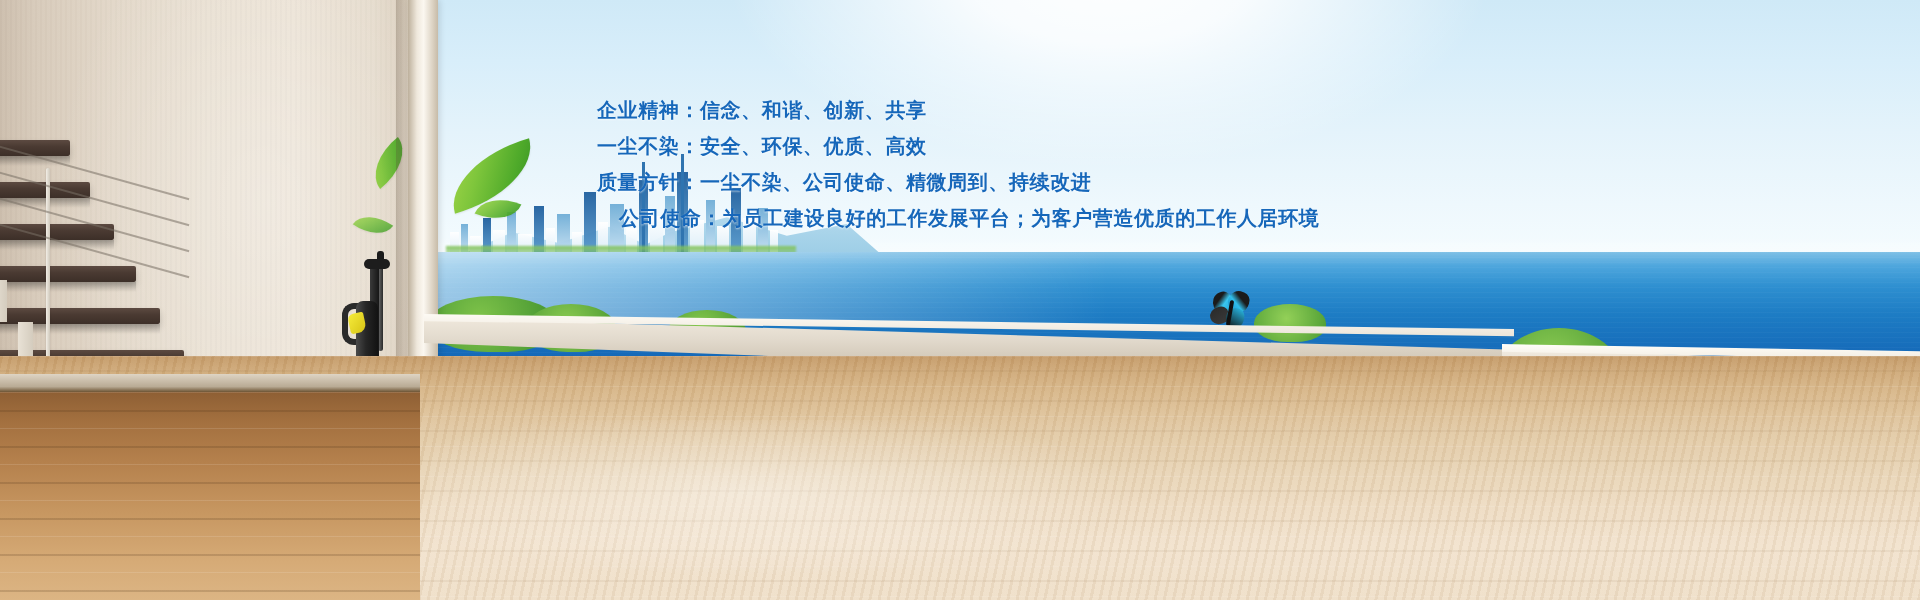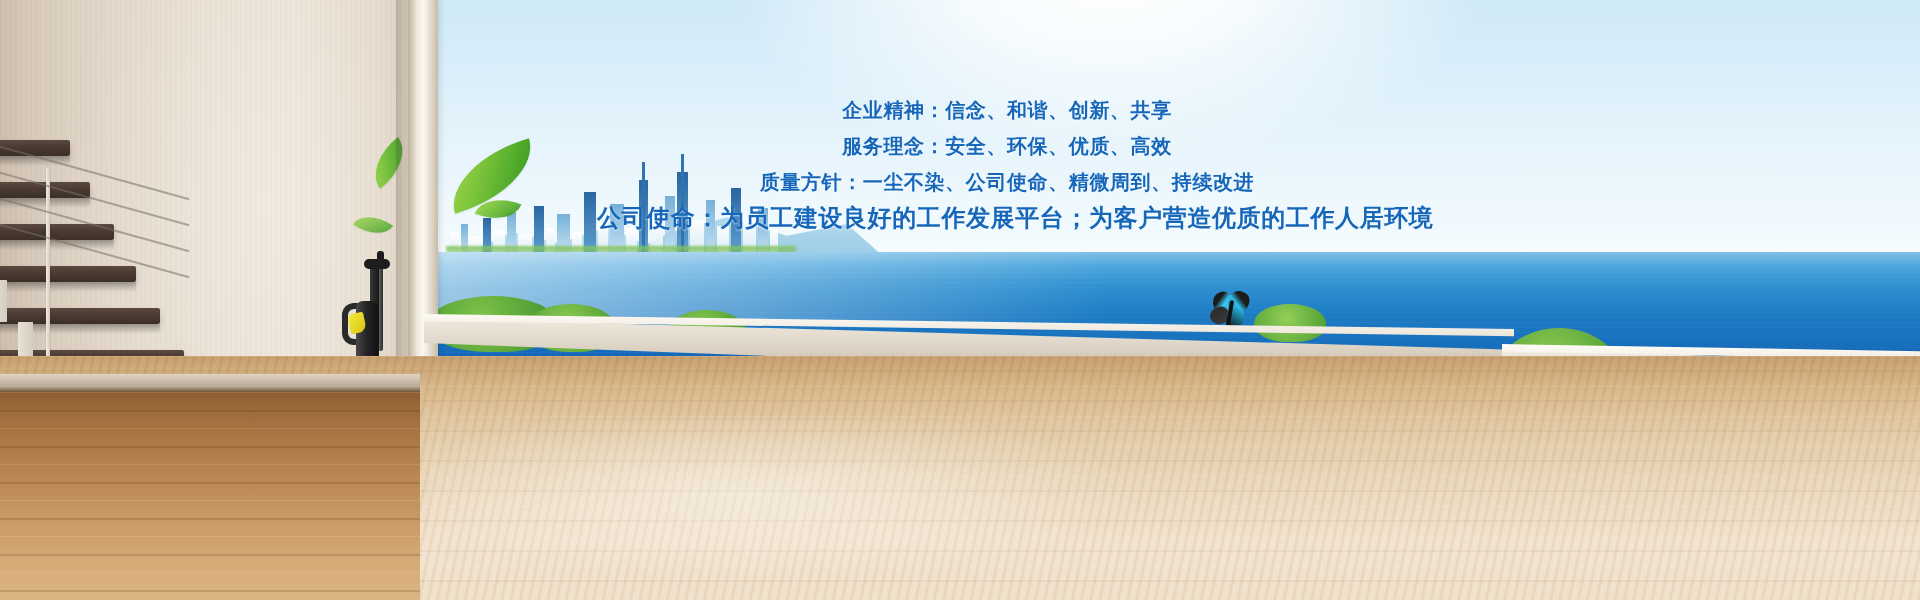--- a/index.html
+++ b/index.html
@@ -262,33 +262,32 @@
   }
   .baseboard{
     position:absolute;left:0;top:374px;width:420px;height:18px;
     background:linear-gradient(to bottom,#ded4c4,#b9ab95 70%,#6d5434 100%);
   }
 
   
   .copy{
     position:absolute;left:597px;top:92px;width:820px;
     z-index:20;
-    text-align:center;
   }
   .copy .line{
     font-family:"DejaVu Sans","Liberation Sans",sans-serif;
     font-weight:bold;
     font-size:20px;
     letter-spacing:.6px;
     line-height:36px;
     color:#1667ba;
     white-space:nowrap;
     text-shadow:0 1px 2px rgba(255,255,255,.65);
   }
-  .copy .line.small{font-size:24px;}
+  .copy .line.small{font-size:20px;margin-left:22px;}
 </style>
 </head>
 <body>
 
 <div id="stage">
 
   <div class="view">
 
     <div class="horizon-haze"></div>
 
@@ -433,18 +432,18 @@
     <div class="floor-grain"></div>
   </div>
   <div class="floor-sheen"></div>
   <div class="baseboard"></div>
   <div class="floor-left">
     <div class="floor-left-planks"></div>
   </div>
 
   <div class="copy">
     <div class="line">企业精神：信念、和谐、创新、共享</div>
-    <div class="line">服务理念：安全、环保、优质、高效</div>
+    <div class="line">一尘不染：安全、环保、优质、高效</div>
     <div class="line">质量方针：一尘不染、公司使命、精微周到、持续改进</div>
     <div class="line small">公司使命：为员工建设良好的工作发展平台；为客户营造优质的工作人居环境</div>
   </div>
 
 </div>
 
 </body></html>

